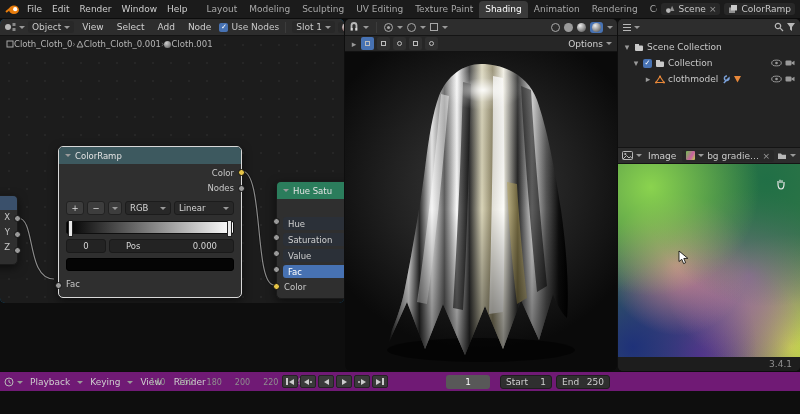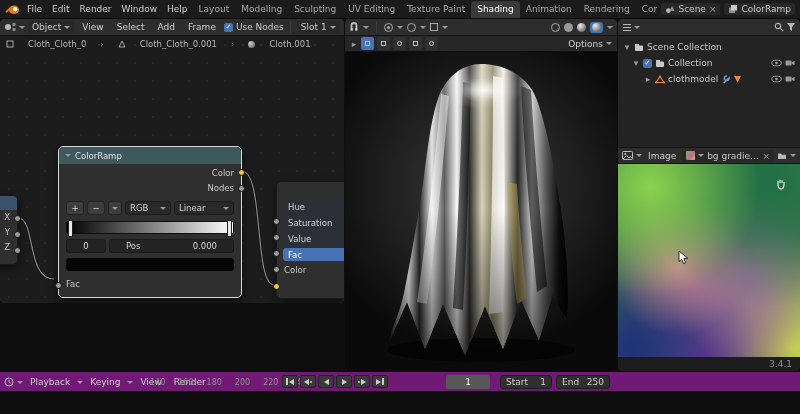--- a/index.html
+++ b/index.html
@@ -8,38 +8,38 @@
        font-size:9px;color:#c8c8c8;cursor:default;user-select:none}
   .car{width:0;height:0;border-left:3px solid transparent;border-right:3px solid transparent;
        border-top:3px solid #9a9a9a;display:inline-block;flex:none}
   .sep{width:1px;height:11px;background:#3c3c3c;margin:0 3px;flex:none}
   svg{display:block;flex:none}
 
   
   .topbar{position:absolute;left:0;top:0;width:800px;height:19px;background:#1b1b1b;
           display:flex;align-items:center;padding:0 5px;border-bottom:1px solid #0c0c0c;white-space:nowrap}
   .menu{padding:0 5px;color:#cfcfcf}
-  .tabs{display:flex;flex:1;overflow:hidden;margin-left:0}
+  .tabs{display:flex;flex:1;overflow:hidden;margin-left:8px}
   .tab{padding:3px 6px 4px;border-radius:4px 4px 0 0;color:#a8a8a8;white-space:nowrap}
   .tab.active{background:#3a3a3a;color:#fff}
   .fld{background:#282828;border-radius:3px;display:flex;align-items:center;gap:3px;
        padding:1px 4px;white-space:nowrap;flex:none}
   .x{color:#9a9a9a;font-size:9px;line-height:8px}
 
   
   .shader{position:absolute;left:0;top:19px;width:344px;height:284px;background:#0369a1;border-radius:5px;overflow:hidden}
   .vp{position:absolute;left:345px;top:19px;width:272px;height:352px;background:#141414;border-radius:5px;overflow:hidden}
   .right{position:absolute;left:618px;top:19px;width:182px;height:352px;background:#232323;border-radius:5px;overflow:hidden}
   .ehead{height:17px;background:#2d2d2d;display:flex;align-items:center;gap:2px;
          padding:0 4px;border-bottom:1px solid #141414;white-space:nowrap;overflow:hidden}
 
   
   .canvas{position:absolute;left:0;top:17px;width:344px;height:335px;overflow:hidden;background:#1c1c1c;
           background-image:radial-gradient(#262626 1px,transparent 1.4px);background-size:18px 18px}
-  .bc{position:absolute;left:6px;top:3px;display:flex;align-items:center;gap:14px;color:#b5b5b5;font-size:8.5px}
+  .bc{position:absolute;left:6px;top:3px;display:flex;align-items:center;gap:0;color:#b5b5b5;font-size:8.5px}
   .bc .chev{color:#787878}
   .wires{position:absolute;left:0;top:0}
   .node{position:absolute;background:rgba(48,48,48,.96);border:1px solid #1a1a1a;border-radius:5px;
         box-shadow:0 3px 10px rgba(0,0,0,.55);font-size:8.5px;color:#c8c8c8}
   .node.sel{border-color:#d8d8d8}
   .nhead{height:17px;border-radius:4px 4px 0 0;display:flex;align-items:center;gap:4px;padding:0 6px;color:#e2e2e2}
   .sock{position:absolute;width:7px;height:7px;border-radius:50%;background:#9a9a9a;border:1px solid #101010}
   .sock.yel{background:#e6c447}
   .outrow{height:15px;text-align:right;padding-right:7px;line-height:15px}
   .cr-ctl{display:flex;gap:3px;margin:5px 7px 0;height:14px}
@@ -181,21 +181,21 @@
           </svg>
       </span>
         <span class="car"></span>
       <div class="fld">
         <span>Object</span>
           <span class="car"></span>
       </div>
       <span class="menu">View</span>
       <span class="menu">Select</span>
       <span class="menu">Add</span>
-      <span class="menu">Frame</span>
+      <span class="menu">Node</span>
       <span class="cb">✓</span>
       <span>Use Nodes</span>
       <span class="sep"></span>
       <div class="fld">
         <span>Slot 1</span>
           <span class="car"></span>
       </div>
       <div class="fld">
         <span style="width:9px;height:9px;border-radius:50%;background:radial-gradient(circle at 35% 30%,#ddd,#8a6a6a 60%,#3a2a2a)"></span>
 
@@ -274,20 +274,24 @@
             <span>Pos</span>
             <span>0.000</span>
           </span>
         </div>
         <div class="swatch"></div>
         <div class="facrow">Fac</div>
         <span class="sock" style="left:-4px;bottom:8px"></span>
       </div>
 
       <div class="node" style="left:276px;top:145px;width:92px;height:118px">
+        <div class="nhead" style="background:#2b7d5c">
+          <span class="car"></span>
+          <span>Hue Satu</span>
+        </div>
         <div style="height:15px"></div>
         <div class="hsrow">
             <span>Hue</span>
           </div>
         <div class="hsrow">
             <span>Saturation</span>
           </div>
         <div class="hsrow">
             <span>Value</span>
           </div>

